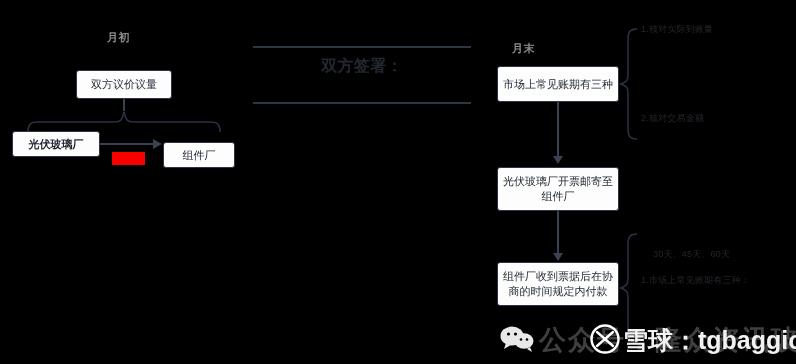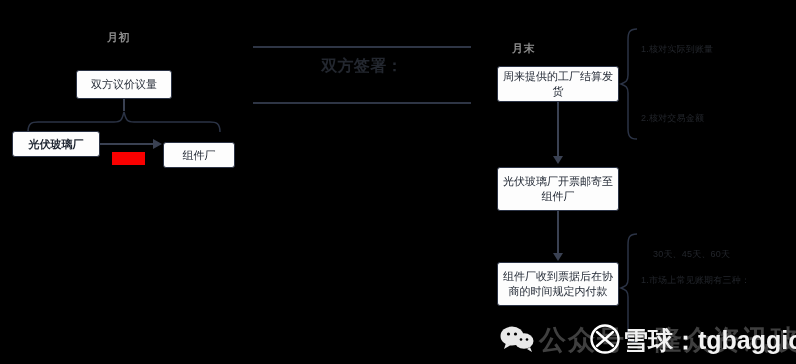--- a/index.html
+++ b/index.html
@@ -85,27 +85,27 @@
   <div class="redblock" style="left:112px;top:152px;width:33px;height:13px;"></div>
 
   <div class="midnote" style="left:253px;top:46px;width:218px;height:48px;">
     <div class="midrule" style="left:0;top:0;width:218px;"></div>
     <div class="midtext b" style="left:0;top:13px;">双方签署：</div>
     <div class="midrule" style="left:0;top:56px;width:218px;"></div>
   </div>
 
   <div class="seclabel" style="left:512px;top:41px;">月末</div>
 
-  <div class="box" style="left:497px;top:66px;width:122px;height:36px;">周来提供的工厂结算发货</div>
+  <div class="box" style="left:497px;top:66px;width:122px;height:36px;">市场上常见账期有三种</div>
 
   <svg class="brace-svg" style="left:619px;top:27px;" width="20" height="114" viewBox="0 0 20 114">
     <path d="M18,2 C10,2 9,6 9,13 L9,48 C9,54 7,55 2,57 C7,59 9,60 9,66 L9,101 C9,108 10,112 18,112"></path>
   </svg>
 
-  <div class="annot" style="left:641px;top:23px;margin-top:20px;">1.核对实际到账量</div>
+  <div class="annot" style="left:641px;top:23px;">1.核对实际到账量</div>
   <div class="annot" style="left:641px;top:112px;">2.核对交易金额</div>
 
   <div class="vline" style="left:557px;top:102px;height:56px;"></div>
   <div class="arrowdown" style="left:553px;top:156px;"></div>
 
   <div class="box" style="left:497px;top:167px;width:122px;height:44px;font-family:Liberation Serif, serif;">光伏玻璃厂开票邮寄至组件厂</div>
 
   <div class="vline" style="left:557px;top:211px;height:44px;"></div>
   <div class="arrowdown" style="left:553px;top:253px;"></div>
 

